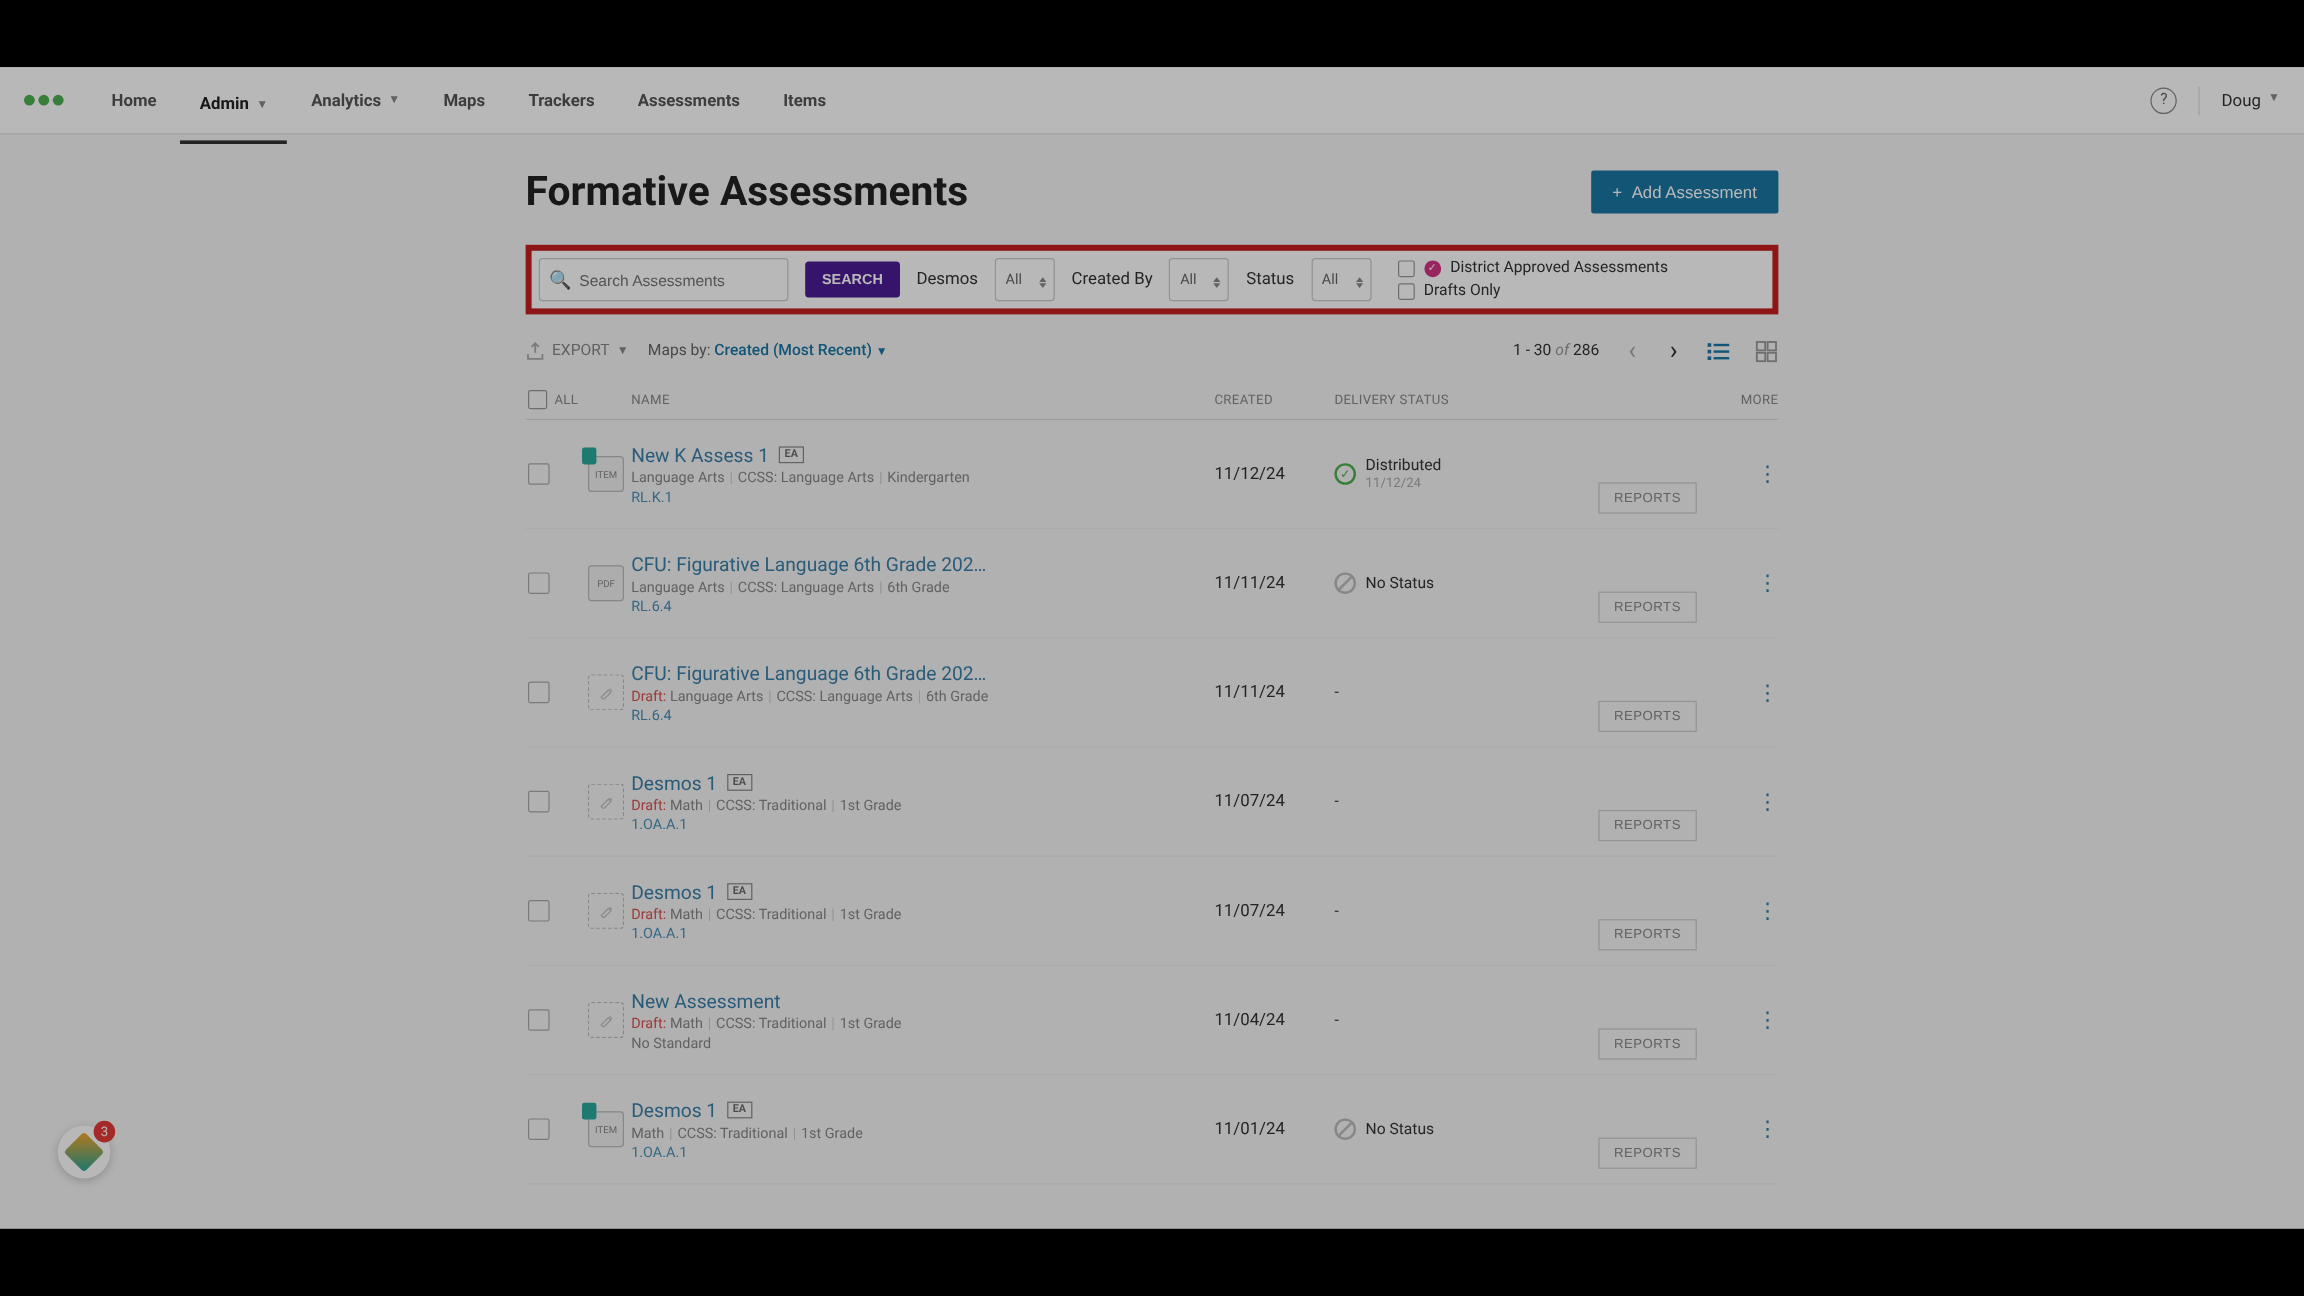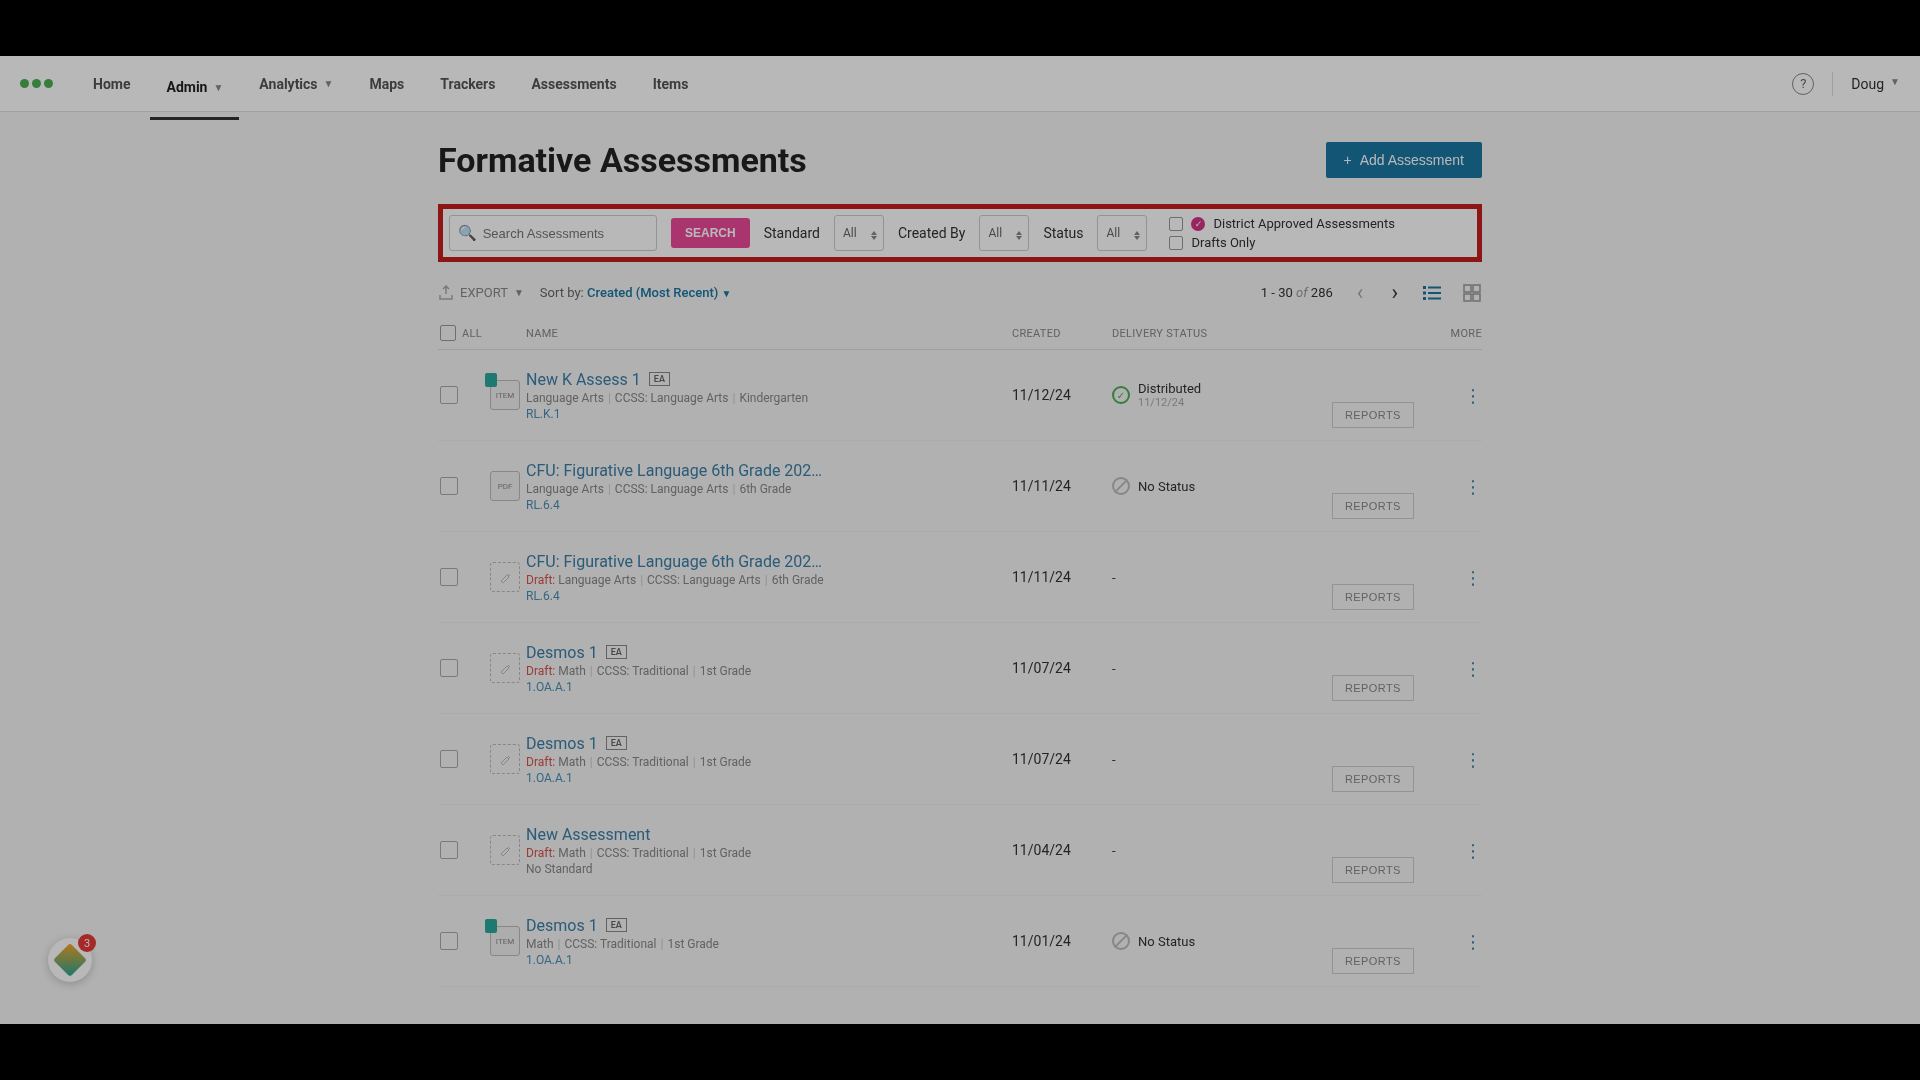--- a/index.html
+++ b/index.html
@@ -18,21 +18,21 @@
 .divider-v { width: 1px; height: 24px; background: #ddd; }
 .user-menu { display: flex; align-items: flex-start; gap: 6px; font-size: 14px; color: #333; }
 .content { max-width: 1044px; margin: 0 auto; padding-top: 28px; }
 .page-header { display: flex; align-items: center; justify-content: space-between; margin-bottom: 24px; }
 .page-title { font-size: 34px; font-weight: 700; color: #222; }
 .add-btn { background: #1976a3; color: #fff; border: none; padding: 10px 18px; font-size: 14px; display: flex; align-items: center; gap: 8px; cursor: pointer; border-radius: 2px; }
 .filter-bar-wrap { border: 5px solid #c41e1e; padding: 6px; margin-bottom: 18px; background: #fff; }
 .filter-bar { display: flex; align-items: center; gap: 14px; }
 .search-box { display: flex; align-items: center; border: 1px solid #ccc; border-radius: 3px; padding: 0 8px; width: 208px; height: 36px; }
 .search-input { border: none; outline: none; font-size: 13px; width: 100%; background: transparent; }
-.search-btn { background: #ec4899; color: #fff; border: none; padding: 8px 14px; font-size: 12px; font-weight: 600; border-radius: 3px; cursor: pointer; }
+.search-btn { background: #4c1d95; color: #fff; border: none; padding: 8px 14px; font-size: 12px; font-weight: 600; border-radius: 3px; cursor: pointer; }
 .filter-label { font-size: 14px; color: #333; }
 .filter-select { border: 1px solid #ccc; border-radius: 3px; padding: 6px 22px 6px 8px; font-size: 12px; color: #666; position: relative; min-width: 50px; height: 36px; display: flex; align-items: center; }
 .filter-select::after { content: ""; position: absolute; right: 6px; top: 50%; transform: translateY(-50%); width: 0; height: 0; border-left: 3px solid transparent; border-right: 3px solid transparent; border-bottom: 4px solid #888; }
 .filter-select::before { content: ""; position: absolute; right: 6px; top: 50%; transform: translateY(3px); width: 0; height: 0; border-left: 3px solid transparent; border-right: 3px solid transparent; border-top: 4px solid #888; }
 .checkboxes { display: flex; flex-direction: column; gap: 4px; margin-left: 8px; }
 .cb-row { display: flex; align-items: center; gap: 8px; font-size: 13px; color: #333; }
 .cb { width: 14px; height: 14px; border: 1.5px solid #999; border-radius: 2px; }
 .badge-pink { width: 14px; height: 14px; background: #d63384; border-radius: 50%; display: flex; align-items: center; justify-content: center; color: #fff; font-size: 9px; }
 .toolbar { display: flex; align-items: center; gap: 16px; margin-bottom: 12px; font-size: 13px; color: #666; }
 .export-btn { display: flex; align-items: center; gap: 6px; color: #888; }
@@ -119,21 +119,21 @@
       </button>
     </div>
 
     <div class="filter-bar-wrap">
       <div class="filter-bar">
         <div class="search-box">
           <span style="color:#888;margin-right:6px;font-size:15px;">🔍</span>
           <input class="search-input" placeholder="Search Assessments" style="">
         </div>
         <button class="search-btn">SEARCH</button>
-        <span class="filter-label">Standard</span>
+        <span class="filter-label">Desmos</span>
         <div class="filter-select">
             <span>All</span>
           </div>
         <span class="filter-label">Created By</span>
         <div class="filter-select">
             <span>All</span>
           </div>
         <span class="filter-label">Status</span>
         <div class="filter-select">
             <span>All</span>
@@ -154,21 +154,21 @@
 
     <div class="toolbar">
       <div class="export-btn">
         <svg width="16" height="16" viewBox="0 0 16 16">
             <path d="M8 1 L8 9 M5 4 L8 1 L11 4 M2 10 L2 14 L14 14 L14 10" stroke="#aaa" stroke-width="1.5" fill="none"></path>
           </svg>
         <span>EXPORT</span>
         <span class="nav-chev">▼</span>
       </div>
       <div>
-        <span>Sort by:</span>
+        <span>Maps by:</span>
         <span class="sort-val">Created (Most Recent)</span>
         <span class="nav-chev" style="color:#1976a3;">▼</span>
       </div>
       <div class="toolbar-right">
         <div class="pag">
           <span>1 - 30</span>
           <span class="of">of</span>
           <span>286</span>
         </div>
         <span class="pag-arrow">‹</span>

